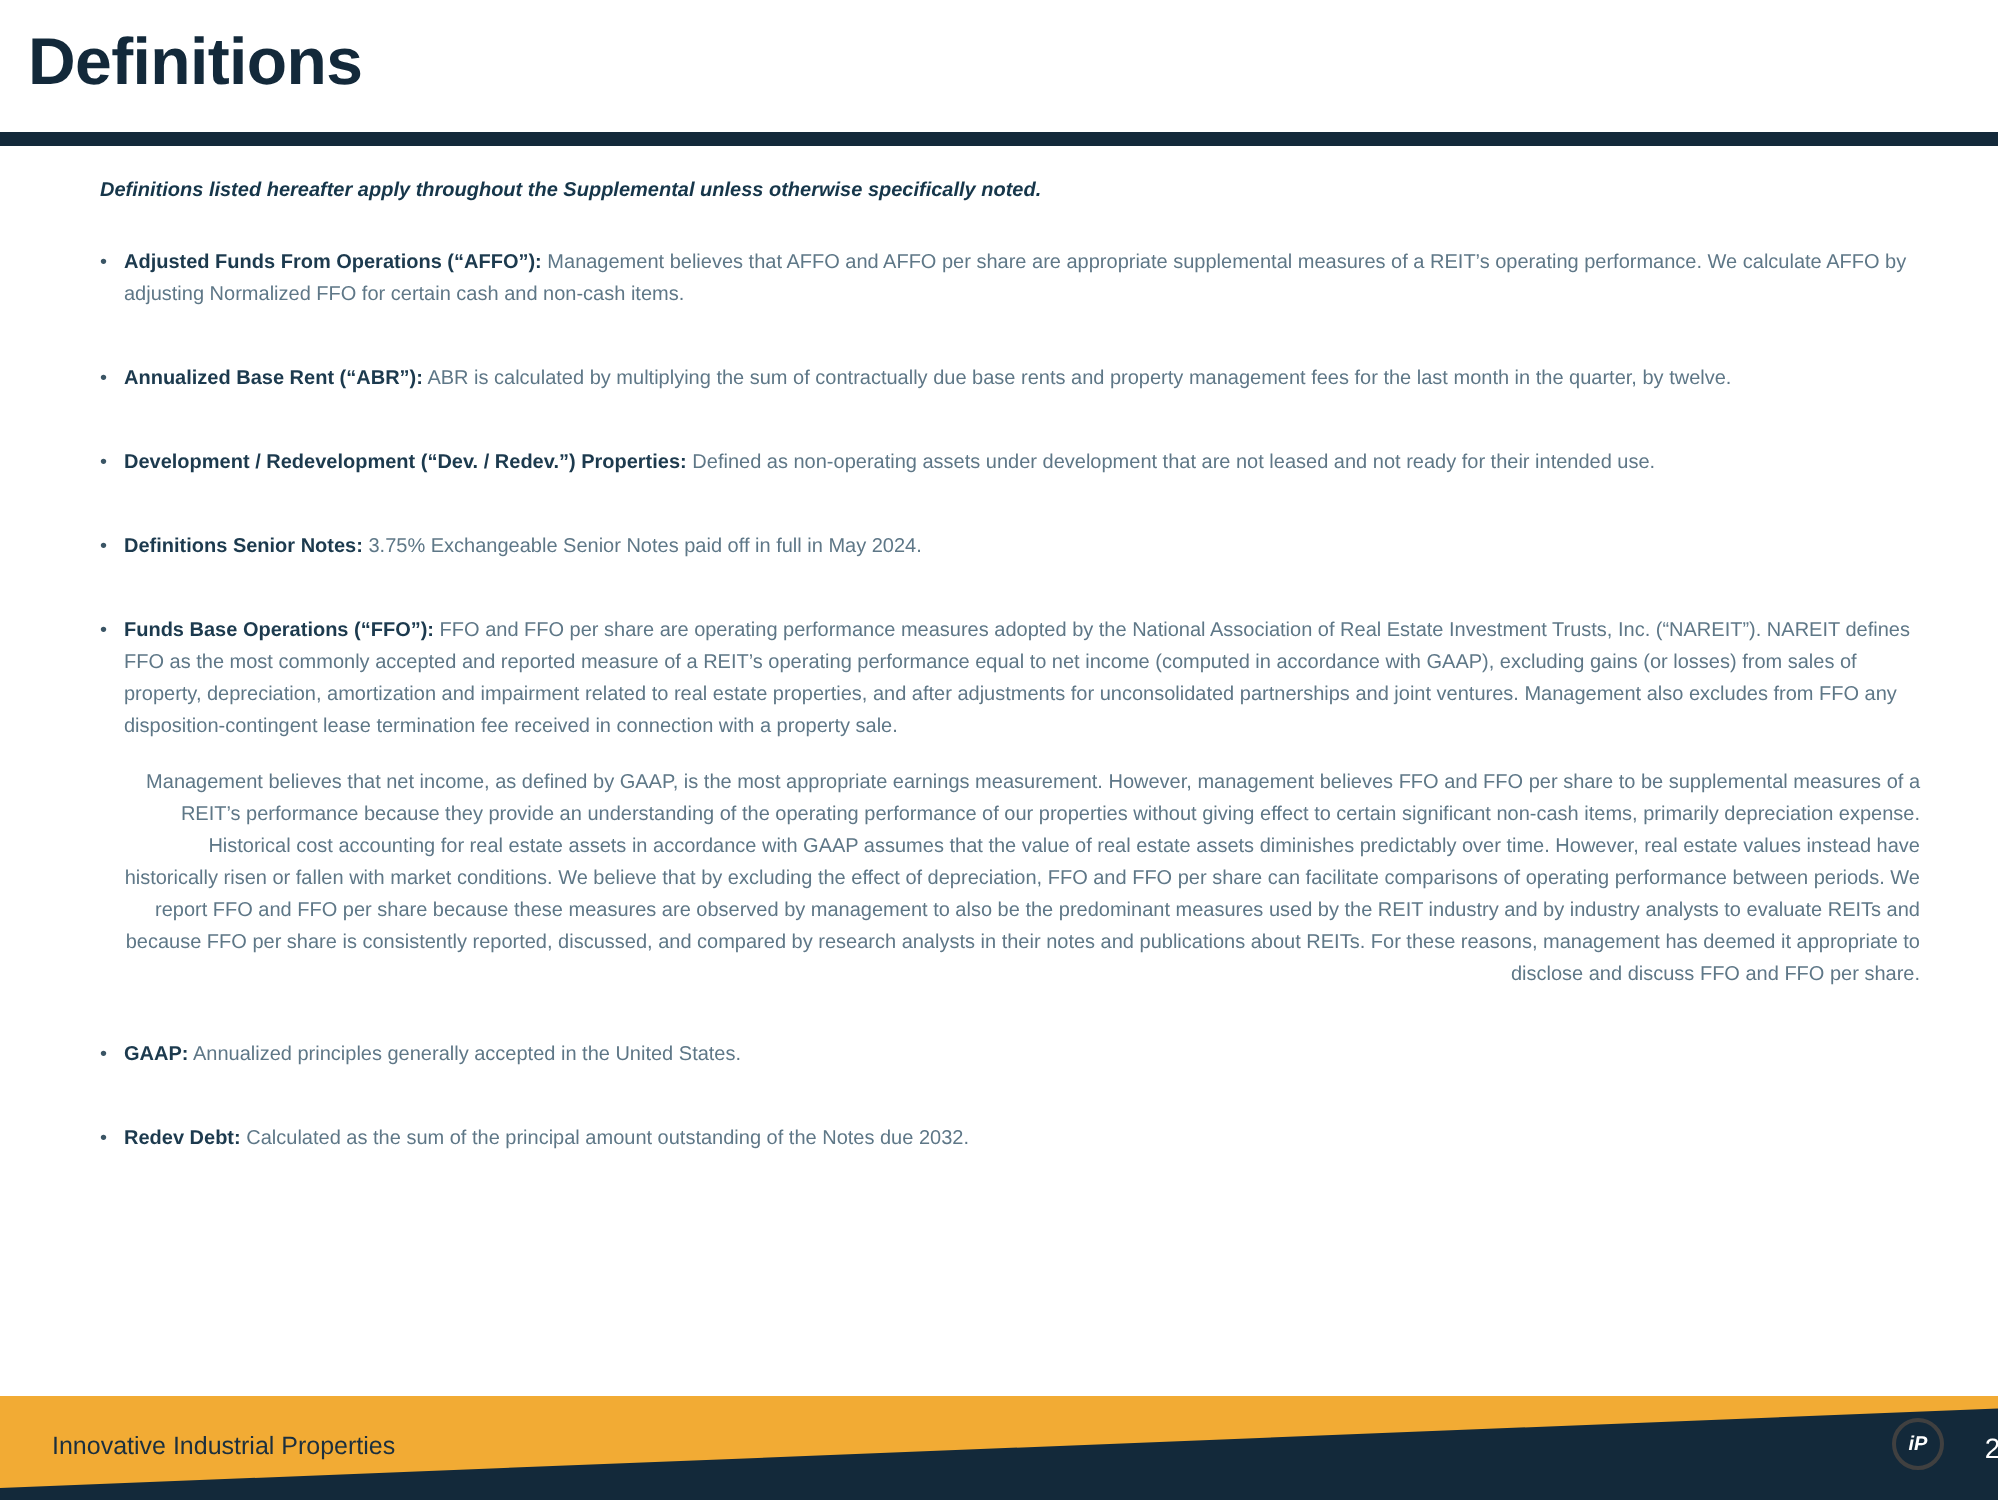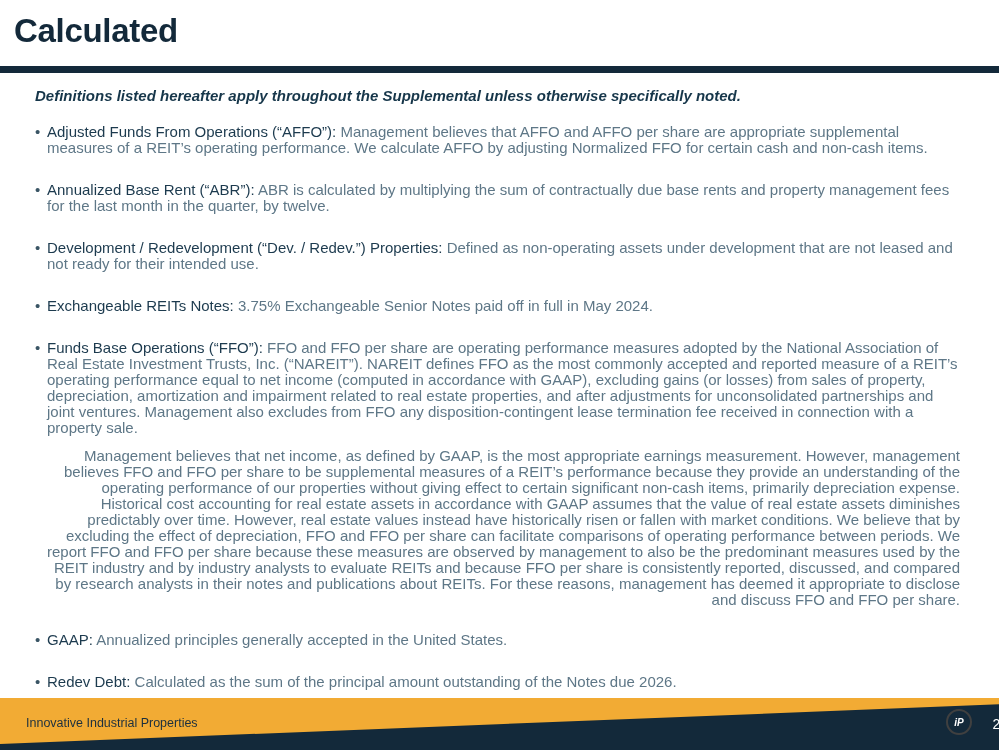--- a/index.html
+++ b/index.html
@@ -24,23 +24,23 @@
     position: absolute;
     top: 66px;
     left: 0;
     width: 100%;
     height: 7px;
     background: #13293A;
   }
   .content {
     position: absolute;
     top: 88px;
-    left: 35px;
+    left: 50px;
     right: 39px;
-    font-size: 15px;
+    font-size: 10px;
     line-height: 16px;
     color: #5E7787;
   }
   .intro-note {
     font-weight: bold;
     font-style: italic;
     color: #16364A;
     margin: 0 0 0 0;
   }
   ul.def-list {
@@ -55,21 +55,21 @@
     margin-top: 26px;
   }
   ul.def-list li:first-child { margin-top: 0; }
   ul.def-list li .bullet {
     position: absolute;
     left: 0;
     top: 0;
     color: #3A5565;
   }
   .term {
-    font-weight: normal;
+    font-weight: bold;
     color: #1C3A4E;
   }
   .ffo-paragraph {
     margin: 12px 0 0 12px;
     text-align: right;
   }
   .footer {
     position: absolute;
     bottom: 0;
     left: 0;
@@ -113,21 +113,21 @@
     top: 18px;
     font-size: 14px;
     color: #ffffff;
   }
 </style>
 </head>
 <body>
 
 <div class="slide">
 
-  <div class="page-title">Calculated</div>
+  <div class="page-title">Definitions</div>
   <div class="title-rule"></div>
 
   <div class="content">
 
     <p class="intro-note">Definitions listed hereafter apply throughout the Supplemental unless otherwise specifically noted.</p>
 
     <ul class="def-list">
       <li>
         <span class="bullet">•</span>
         <span class="term">Adjusted Funds From Operations (“AFFO”):</span>
@@ -138,42 +138,42 @@
         <span class="term">Annualized Base Rent (“ABR”):</span>
         <span class="def">ABR is calculated by multiplying the sum of contractually due base rents and property management fees for the last month in the quarter, by twelve.</span>
       </li>
       <li>
         <span class="bullet">•</span>
         <span class="term">Development / Redevelopment (“Dev. / Redev.”) Properties:</span>
         <span class="def">Defined as non-operating assets under development that are not leased and not ready for their intended use.</span>
       </li>
       <li>
         <span class="bullet">•</span>
-        <span class="term">Exchangeable REITs Notes:</span>
+        <span class="term">Definitions Senior Notes:</span>
         <span class="def">3.75% Exchangeable Senior Notes paid off in full in May 2024.</span>
       </li>
       <li>
         <span class="bullet">•</span>
         <span class="term">Funds Base Operations (“FFO”):</span>
         <span class="def">FFO and FFO per share are operating performance measures adopted by the National Association of Real Estate Investment Trusts, Inc. (“NAREIT”). NAREIT defines FFO as the most commonly accepted and reported measure of a REIT’s operating performance equal to net income (computed in accordance with GAAP), excluding gains (or losses) from sales of property, depreciation, amortization and impairment related to real estate properties, and after adjustments for unconsolidated partnerships and joint ventures. Management also excludes from FFO any disposition-contingent lease termination fee received in connection with a property sale.</span>
       </li>
     </ul>
 
     <p class="ffo-paragraph">Management believes that net income, as defined by GAAP, is the most appropriate earnings measurement. However, management believes FFO and FFO per share to be supplemental measures of a REIT’s performance because they provide an understanding of the operating performance of our properties without giving effect to certain significant non-cash items, primarily depreciation expense. Historical cost accounting for real estate assets in accordance with GAAP assumes that the value of real estate assets diminishes predictably over time. However, real estate values instead have historically risen or fallen with market conditions. We believe that by excluding the effect of depreciation, FFO and FFO per share can facilitate comparisons of operating performance between periods. We report FFO and FFO per share because these measures are observed by management to also be the predominant measures used by the REIT industry and by industry analysts to evaluate REITs and because FFO per share is consistently reported, discussed, and compared by research analysts in their notes and publications about REITs. For these reasons, management has deemed it appropriate to disclose and discuss FFO and FFO per share.</p>
 
     <ul class="def-list second">
       <li>
         <span class="bullet">•</span>
         <span class="term">GAAP:</span>
         <span class="def">Annualized principles generally accepted in the United States.</span>
       </li>
       <li>
         <span class="bullet">•</span>
         <span class="term">Redev Debt:</span>
-        <span class="def">Calculated as the sum of the principal amount outstanding of the Notes due 2026.</span>
+        <span class="def">Calculated as the sum of the principal amount outstanding of the Notes due 2032.</span>
       </li>
     </ul>
 
   </div>
 
   <div class="footer">
     <svg class="footer-bg" viewBox="0 0 999 52" preserveAspectRatio="none">
       <rect x="0" y="0" width="999" height="52" fill="#F2AB34"></rect>
       <polygon points="0,46 999,5 999,52 0,52" fill="#13293A"></polygon>
     </svg>

